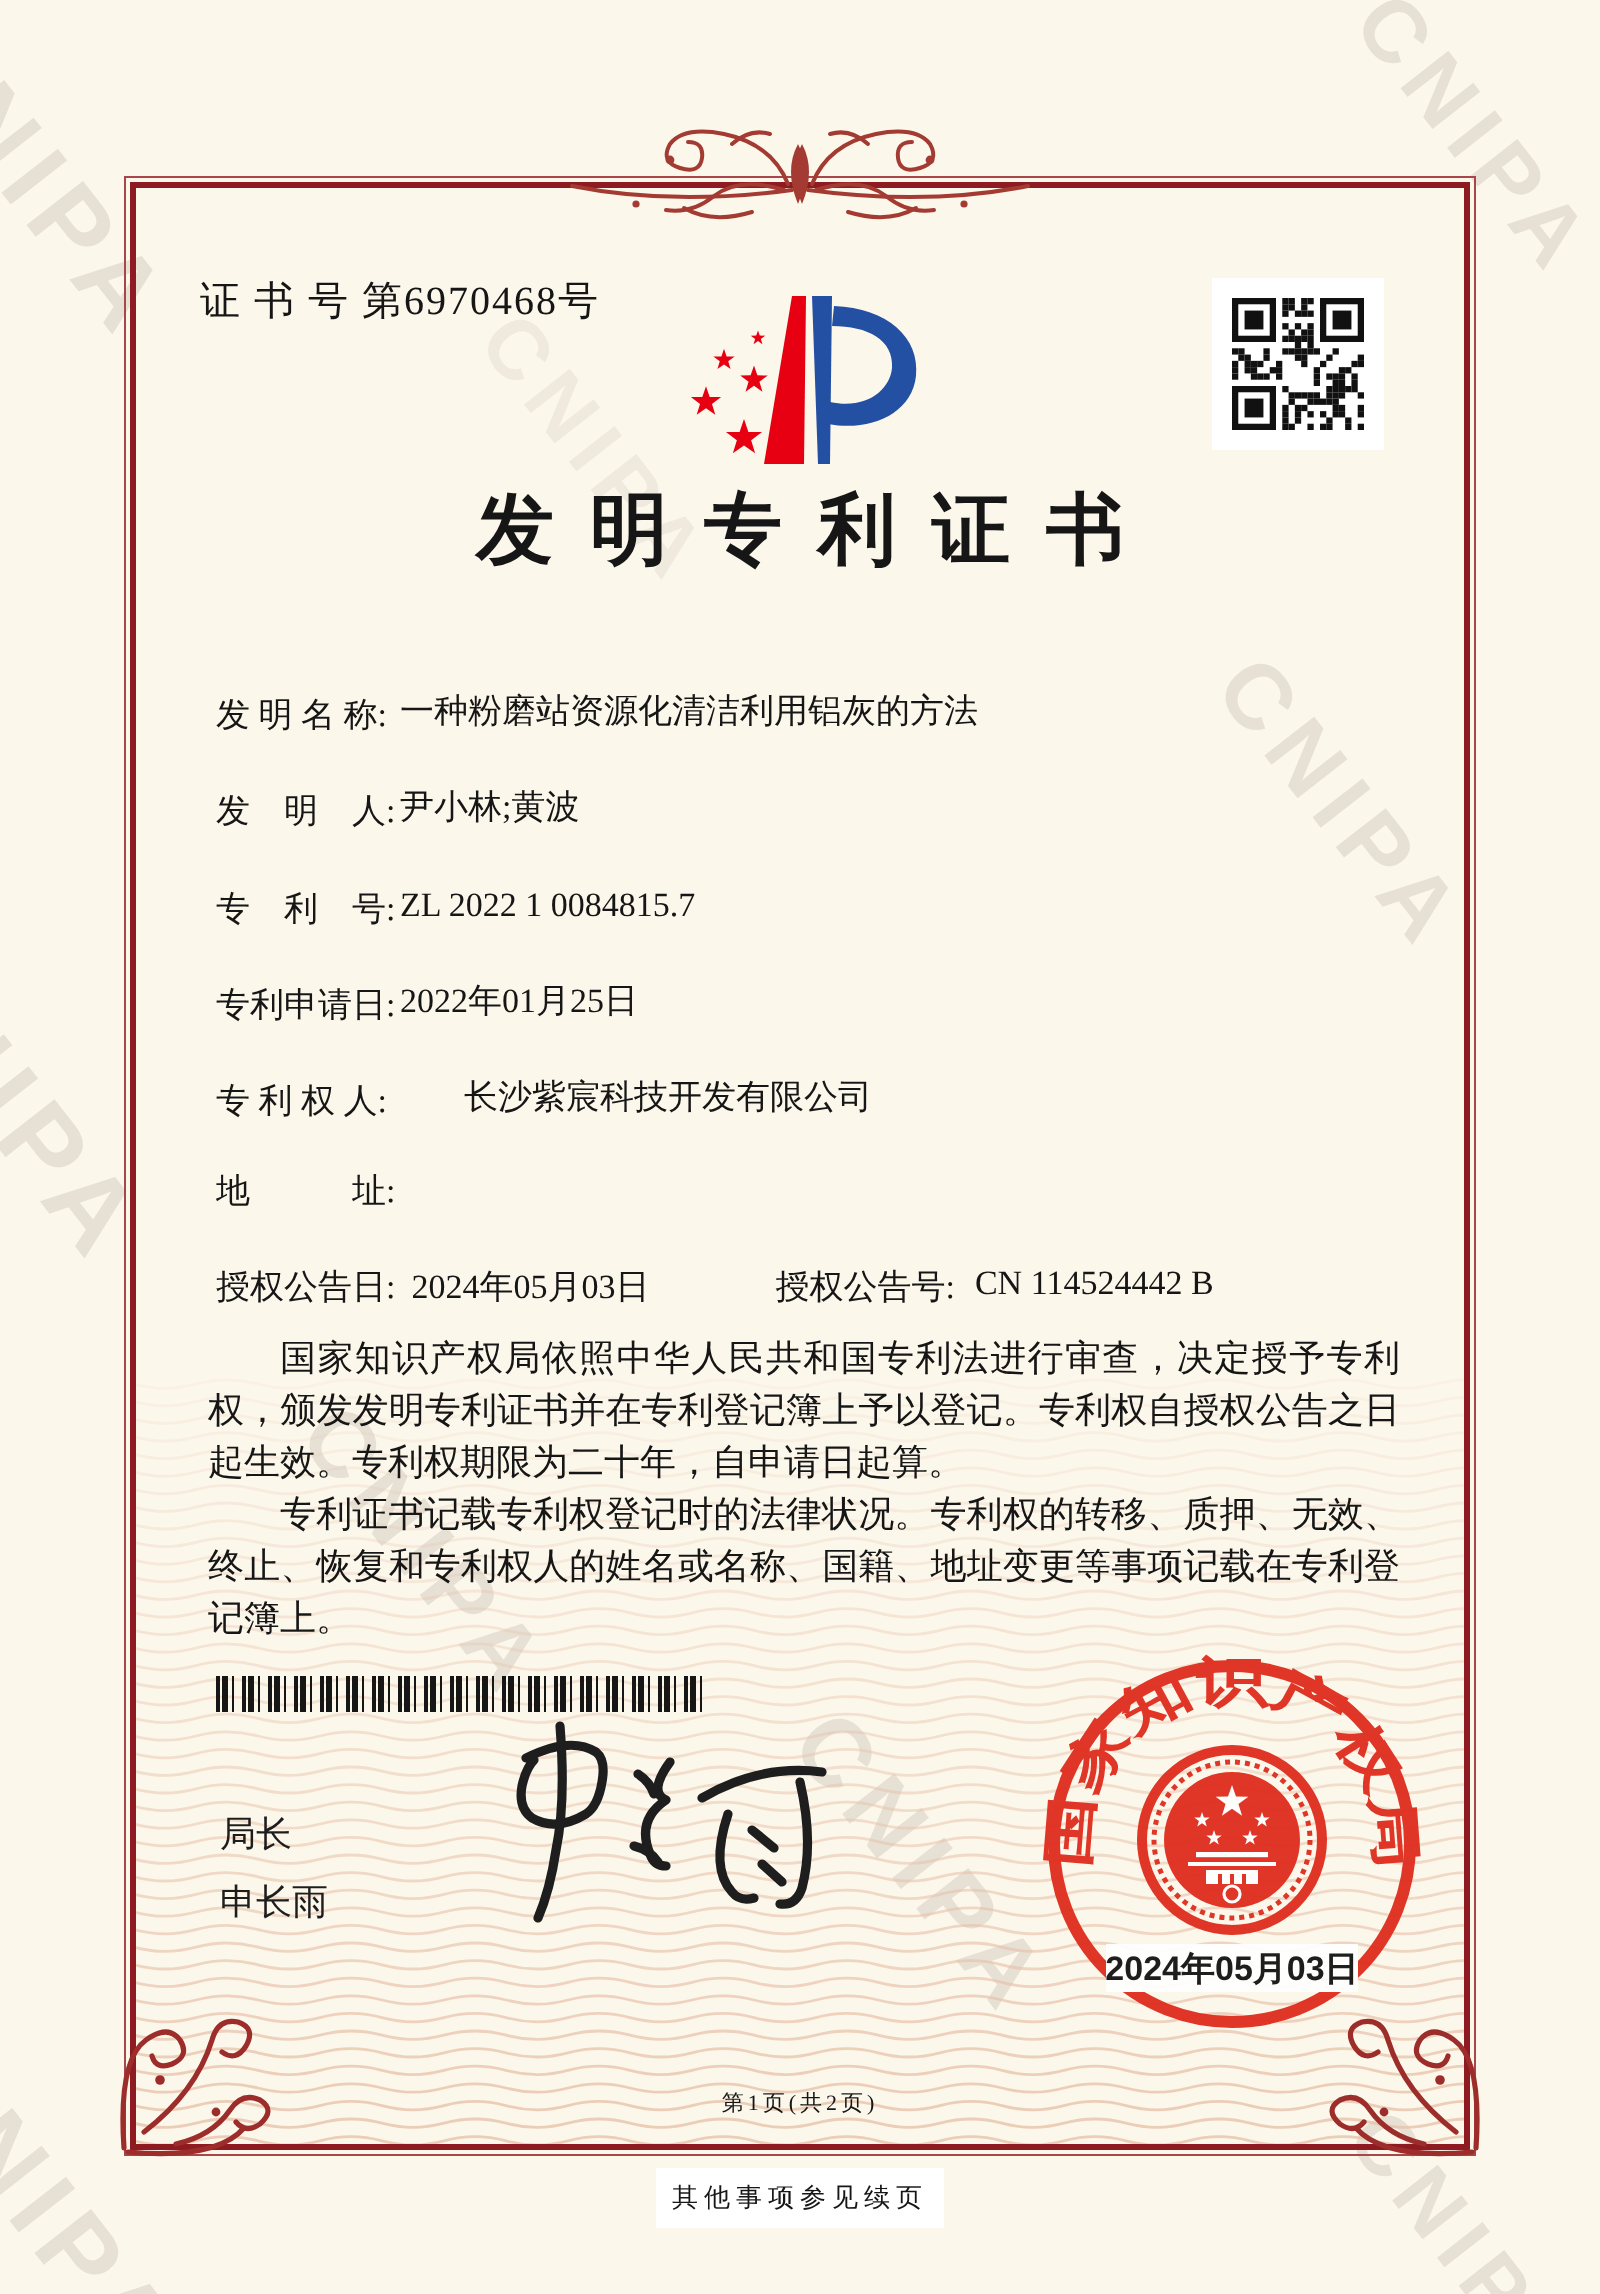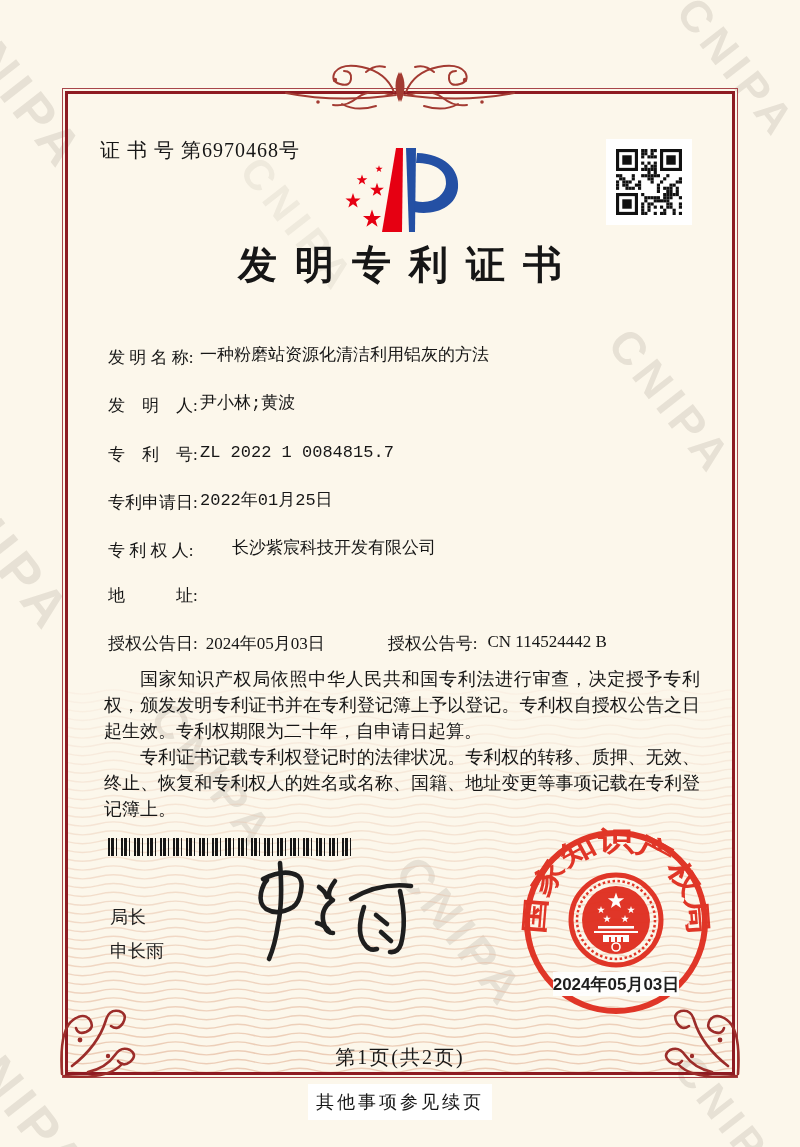--- a/index.html
+++ b/index.html
@@ -23,43 +23,43 @@
   .qr-pad{position:absolute; left:606px; top:139px; width:86px; height:86px; background:#ffffff; display:flex; align-items:center; justify-content:center;}
   .logo{position:absolute; left:330px; top:120px;}
   .title{
     position:absolute; left:0; top:238px; width:100%; text-align:center;
     font-size:39px; font-weight:bold; letter-spacing:18px; text-indent:18px;
   }
   
   .fields{position:absolute; left:108px; top:343px; width:600px; font-size:17px;}
   .frow{position:absolute; left:0; display:flex; align-items:flex-end;}
   .flabel{flex:0 0 92px; white-space:pre;}
-  .fvalue{width:490px; line-height:26px;font-family:Liberation Mono, monospace;}
+  .fvalue{width:490px; line-height:26px;}
   .grow{position:absolute; left:0; top:289px; display:flex;}
   .grow .flabel2{white-space:pre;}
   .grow .v1{width:182px; margin-left:8px;}
   .grow .v2{margin-left:10px;}
   
   .bodytext{position:absolute; left:104px; top:666px; width:596px; font-size:18px; line-height:26px; text-align:justify;}
   .bodytext p{margin:0 0 0 0; text-indent:2em;}
   .bodytext p + p{margin-top:0;}
   
   .barcode{
     position:absolute; left:108px; top:838px; width:244px; height:18px;
     background:repeating-linear-gradient(90deg,#161616 0 2px,transparent 2px 3px,#161616 3px 6px,transparent 6px 8px,#161616 8px 9px,transparent 9px 13px);
   }
   .signer{position:absolute; left:110px; font-family:"Liberation Sans","DejaVu Sans",sans-serif; font-size:18px; color:#1d1d1d;}
   .signer.t1{top:905px;} .signer.t2{top:939px;}
   .signature{position:absolute; left:235px; top:855px;}
   .seal{position:absolute; left:520px; top:826px; opacity:0.94;}
   .seal-date{font-family:"Liberation Sans","DejaVu Sans",sans-serif;}
-  .pageinfo{position:absolute; left:0; top:1044px; width:100%; text-align:center; font-size:20px; letter-spacing:2px;}
+  .pageinfo{position:absolute; left:0; top:1044px; width:100%; text-align:center; font-size:11px; letter-spacing:2px;}
   .footer-note{
     position:absolute; left:50%; top:1084px; transform:translateX(-50%);
-    background:#ffffff; padding:6px 8px; font-size:18px; letter-spacing:3px;
+    background:#ffffff; padding:6px 8px; font-size:13px; letter-spacing:3px;
   }
   .waves{position:absolute; left:67px; top:688px; pointer-events:none;}
   .ornament{position:absolute; left:280px; top:60px;}
   .flourish{position:absolute;}
   .flourish.bl{left:56px; top:982px;}
   .flourish.br{left:644px; top:982px;}
   .hidden-defs{position:absolute; width:0; height:0;}
 </style>
 </head>
 <body>

